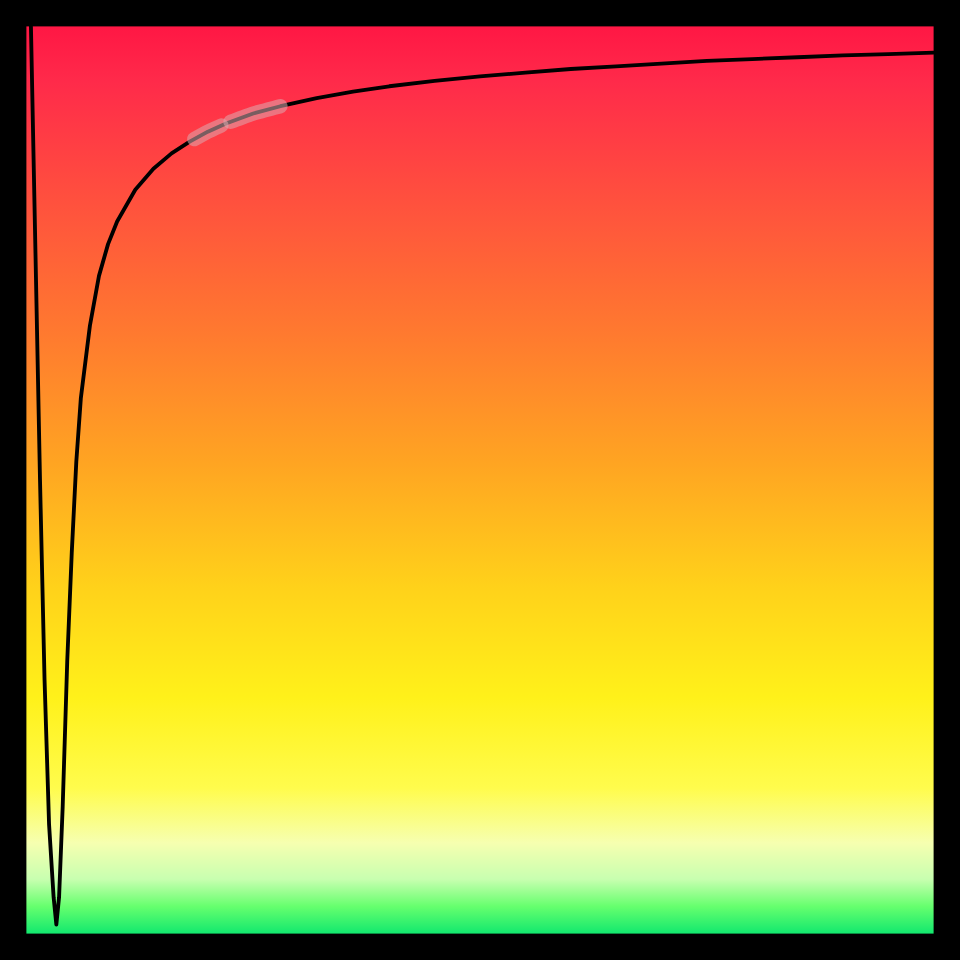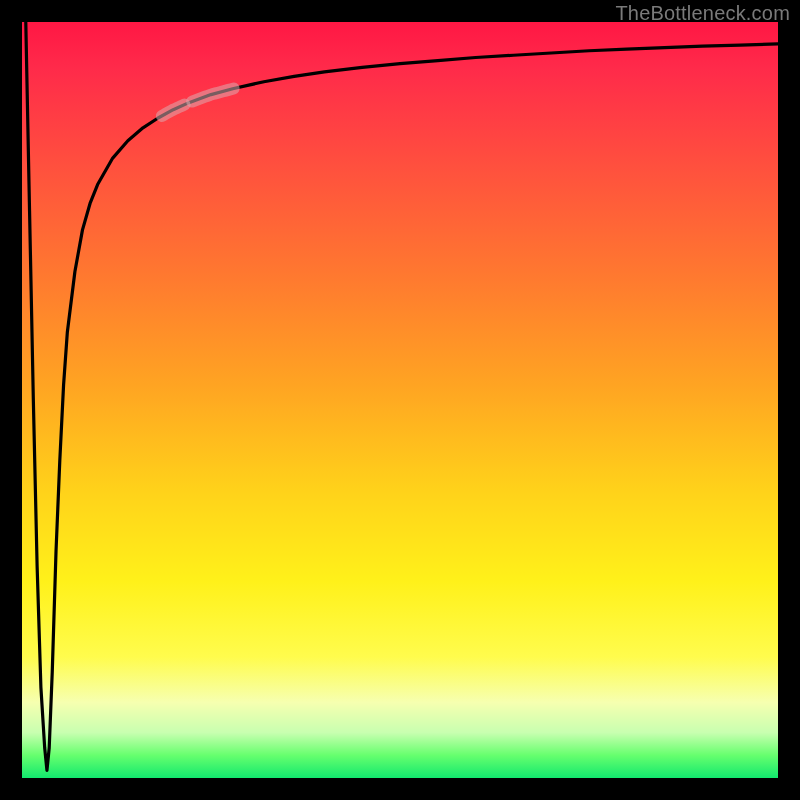--- a/index.html
+++ b/index.html
@@ -63,14 +63,13 @@
 <body>
 
 <div class="frame">
   <div class="plot">
     <svg class="curve" viewBox="0 0 756 756" preserveAspectRatio="none">
       <path id="main-curve" fill="none" stroke="#000" stroke-width="3.2" stroke-linecap="round" stroke-linejoin="round" d="M3.78 0.00 L7.56 189.00 L11.34 378.00 L15.12 544.32 L18.90 665.28 L22.68 725.76 L24.95 748.44 L27.22 725.76 L30.24 650.16 L34.02 529.20 L37.80 438.48 L41.58 362.88 L45.36 309.96 L52.92 249.48 L60.48 207.90 L68.04 181.44 L75.60 162.54 L90.72 136.08 L105.84 118.69 L120.96 105.84 L136.08 96.01 L151.20 87.70 L166.32 80.89 L189.00 72.58 L211.68 66.53 L241.92 59.72 L272.16 54.43 L302.40 49.90 L340.20 45.36 L378.00 41.58 L415.80 38.56 L453.60 35.53 L491.40 33.26 L529.20 31.00 L567.00 28.73 L604.80 27.22 L642.60 25.70 L680.40 24.19 L718.20 23.06 L756.00 21.92"></path>
       <path id="hl1" fill="none" stroke-width="12" stroke-linecap="round" stroke="rgba(220,170,175,0.55)" d="M139.86 93.93 L141.75 92.89 L143.64 91.85 L145.53 90.81 L147.42 89.77 L149.31 88.74 L151.20 87.70 L153.09 86.85 L154.98 86.00 L156.87 85.14 L158.76 84.29 L160.65 83.44 L162.54 82.59"></path>
       <path id="hl2" fill="none" stroke-width="12" stroke-linecap="round" stroke="rgba(220,170,175,0.55)" d="M170.10 79.51 L172.70 78.55 L175.30 77.60 L177.90 76.65 L180.50 75.69 L183.09 74.74 L185.69 73.79 L188.29 72.84 L190.89 72.07 L193.49 71.38 L196.09 70.69 L198.69 69.99 L201.28 69.30 L203.88 68.61 L206.48 67.91 L209.08 67.22 L211.68 66.53"></path>
     </svg>
   </div>
-  <div class="watermark">TheBottleneck.com</div>
 </div>
 
 </body></html>

